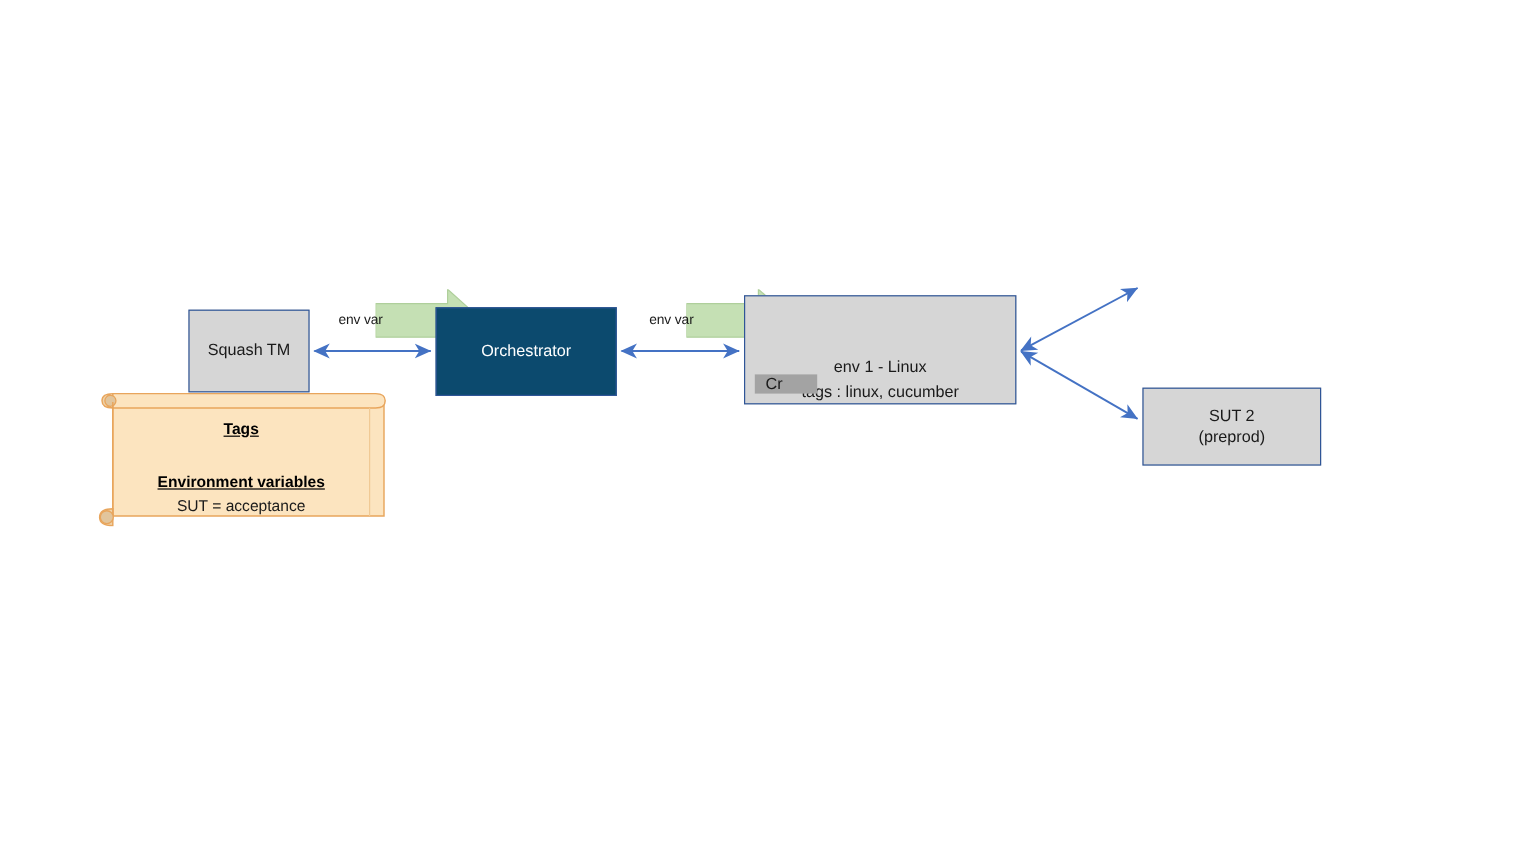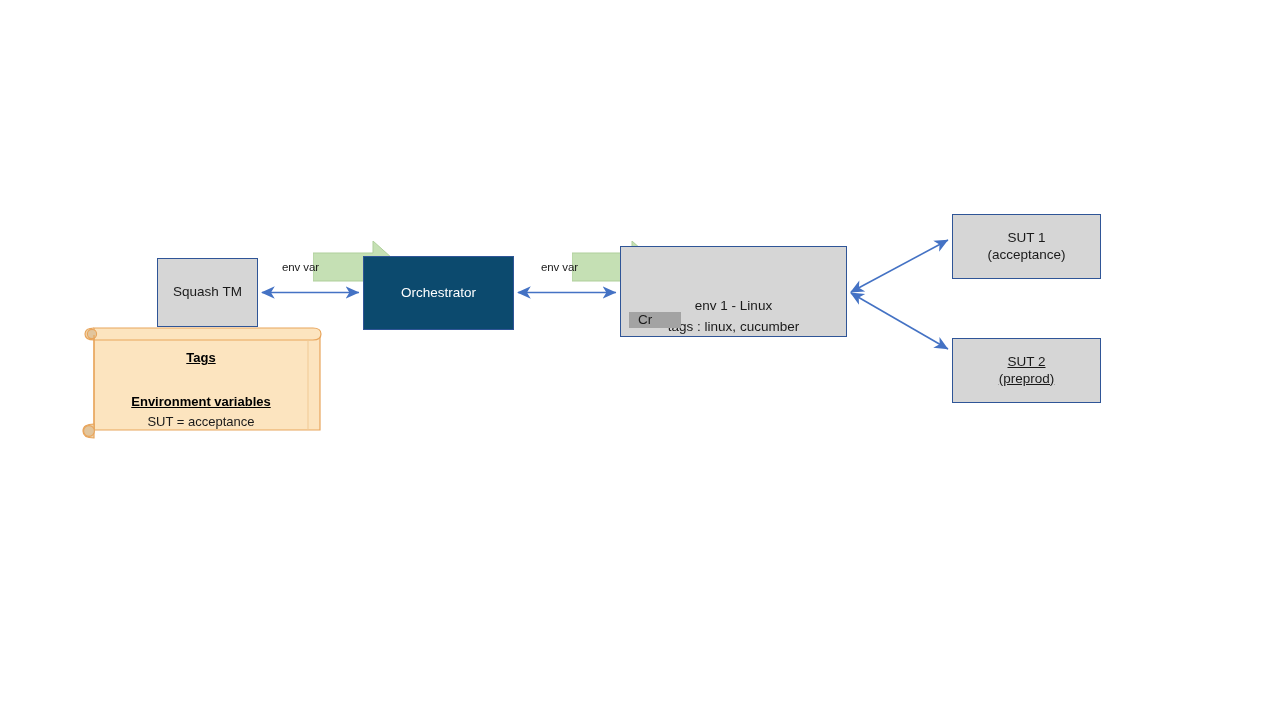--- a/index.html
+++ b/index.html
@@ -112,24 +112,23 @@
 
   #node-sut1 {
     left: 952px;
     top: 214px;
     width: 149px;
     height: 65px;
   }
 
   #node-sut2 {
     left: 952px;
-    top: 338px;
+    top: 323px;
     width: 149px;
     height: 65px;
-    text-decoration: underline;
   }
 
   
   .block-arrow {
     position: absolute;
     pointer-events: none;
     padding-left: 45px;
   }
   .block-arrow .ba-text {
     position: absolute;
@@ -241,24 +240,20 @@
   <div class="node node-gray" id="node-env">
     <div class="node-label">env 1 - Linux</div>
     <div class="node-label env-tags">
       <span>tags : </span><span class="tag-values">linux, cucumber</span>
     </div>
     <div id="cr-chip">
       <span>Cr</span>
     </div>
   </div>
 
-  <div class="node node-gray" id="node-sut1">
-    <div class="node-label">SUT 1</div>
-    <div class="node-label">(acceptance)</div>
-  </div>
 
   <div class="node node-gray" id="node-sut2">
     <div class="node-label">SUT 2</div>
     <div class="node-label">(preprod)</div>
   </div>
 
   <div id="note-scroll">
     <svg width="242" height="113" viewBox="0 0 242 113" xmlns="http://www.w3.org/2000/svg">
 
       <path d="M14,9 L240,9 L240,104 L14,104 Z" fill="#FCE4BF" stroke="#E8A55C" stroke-width="1.2"></path>

